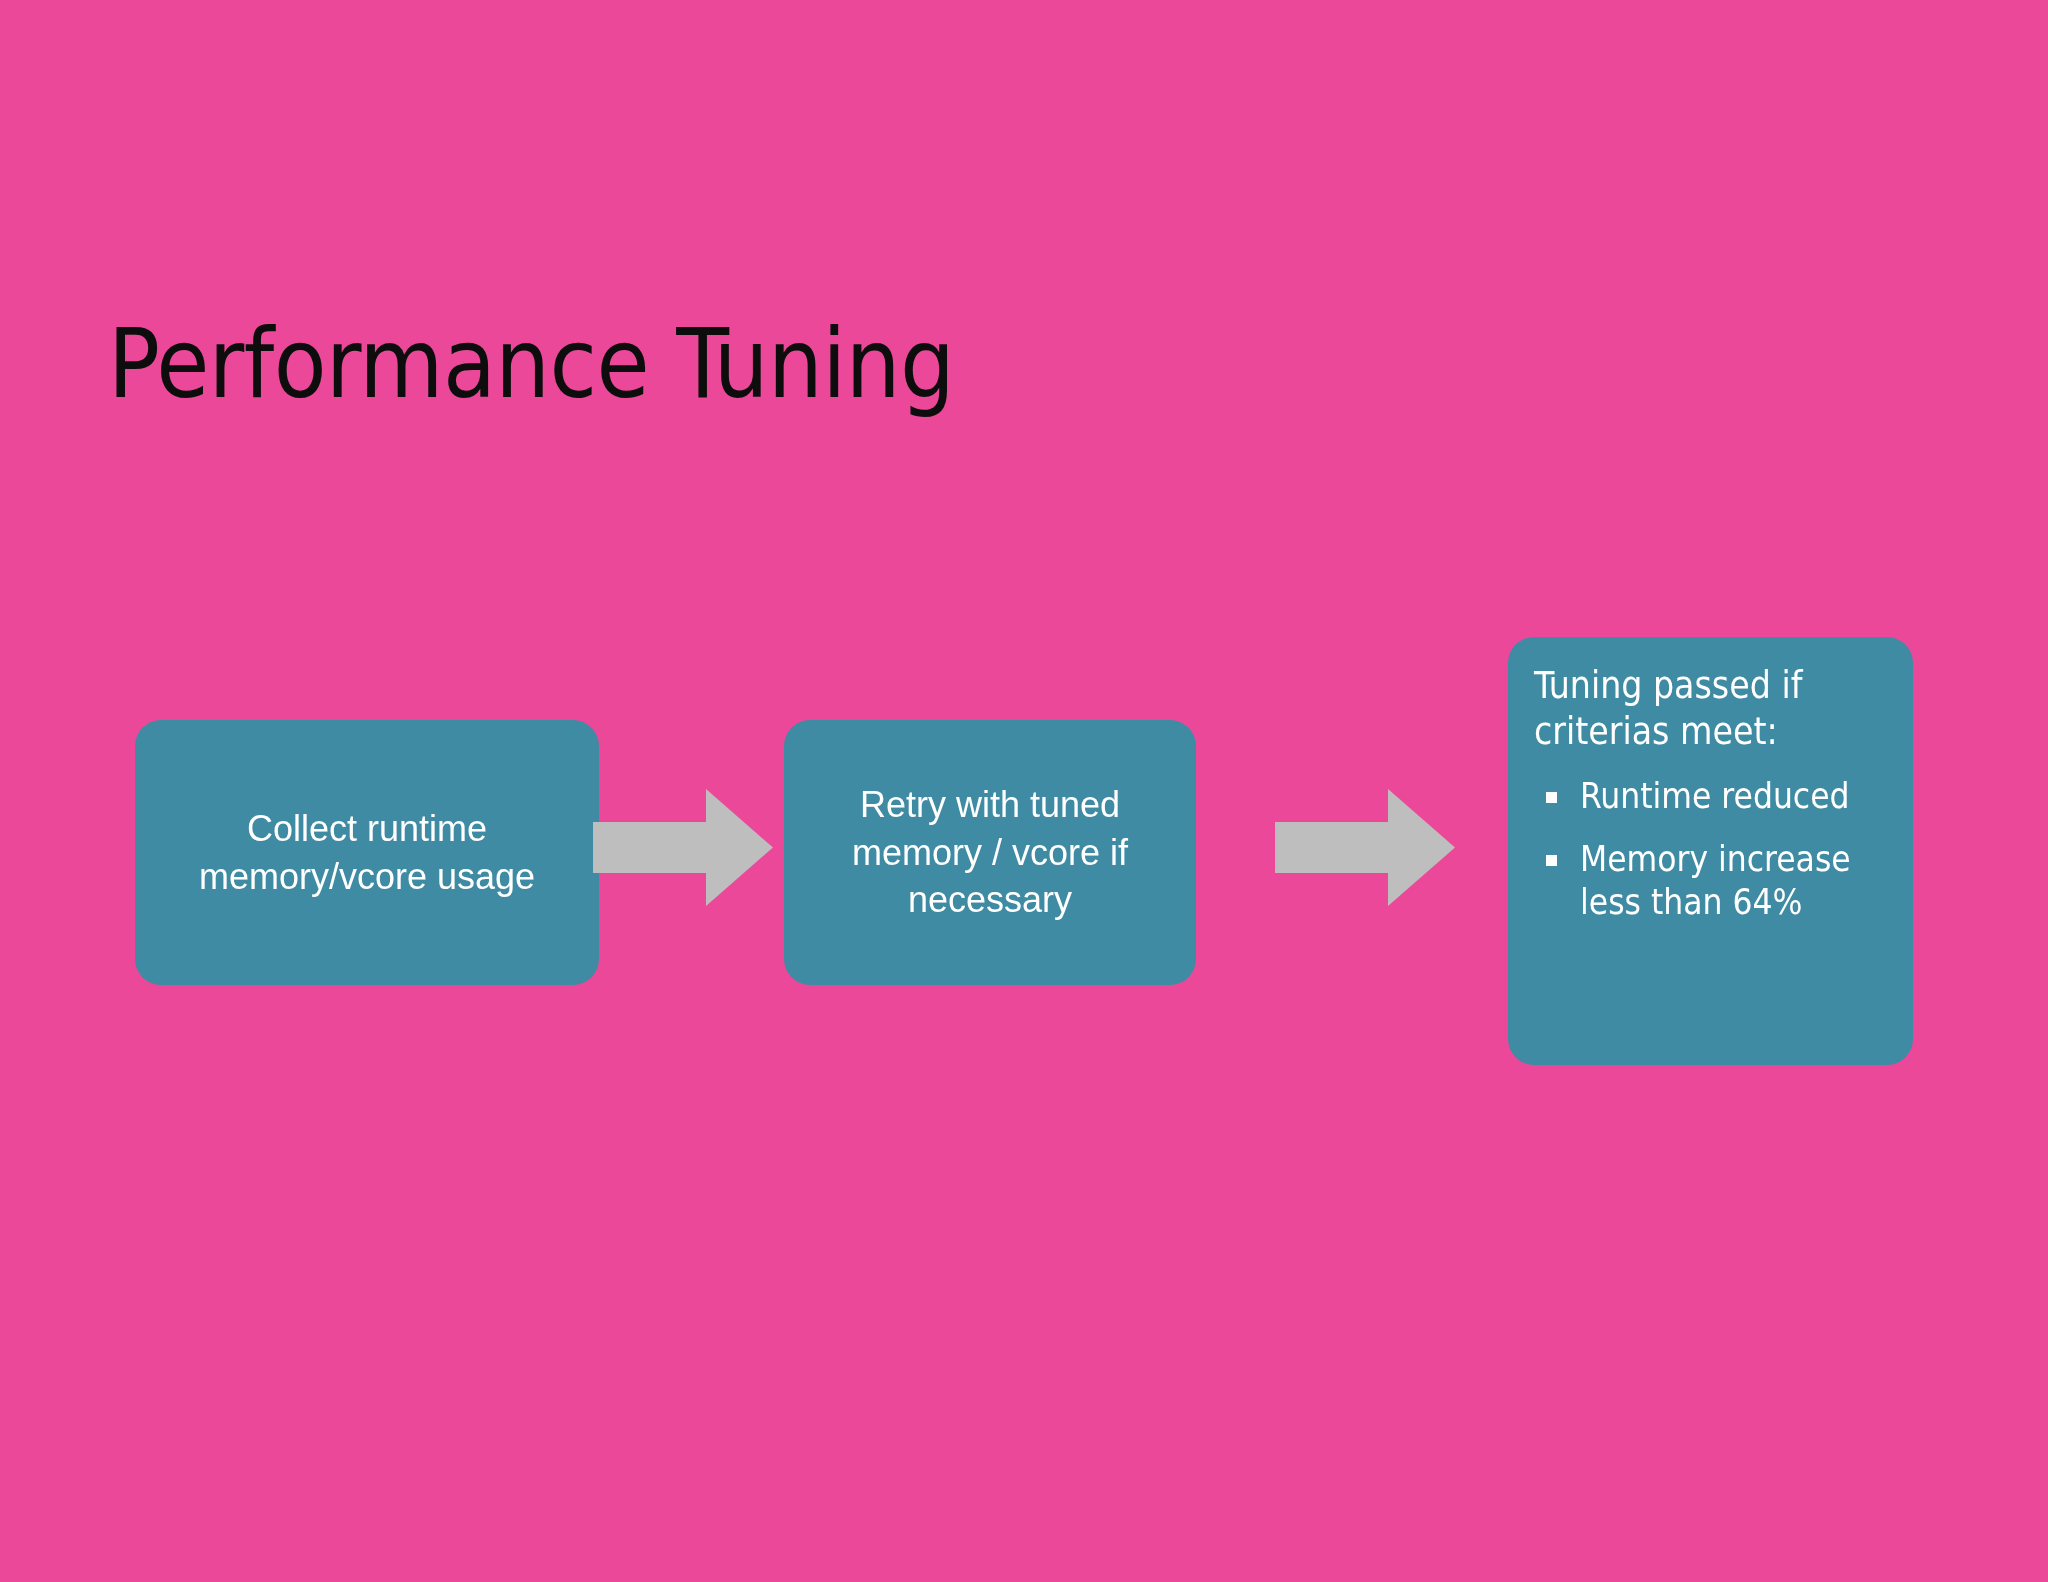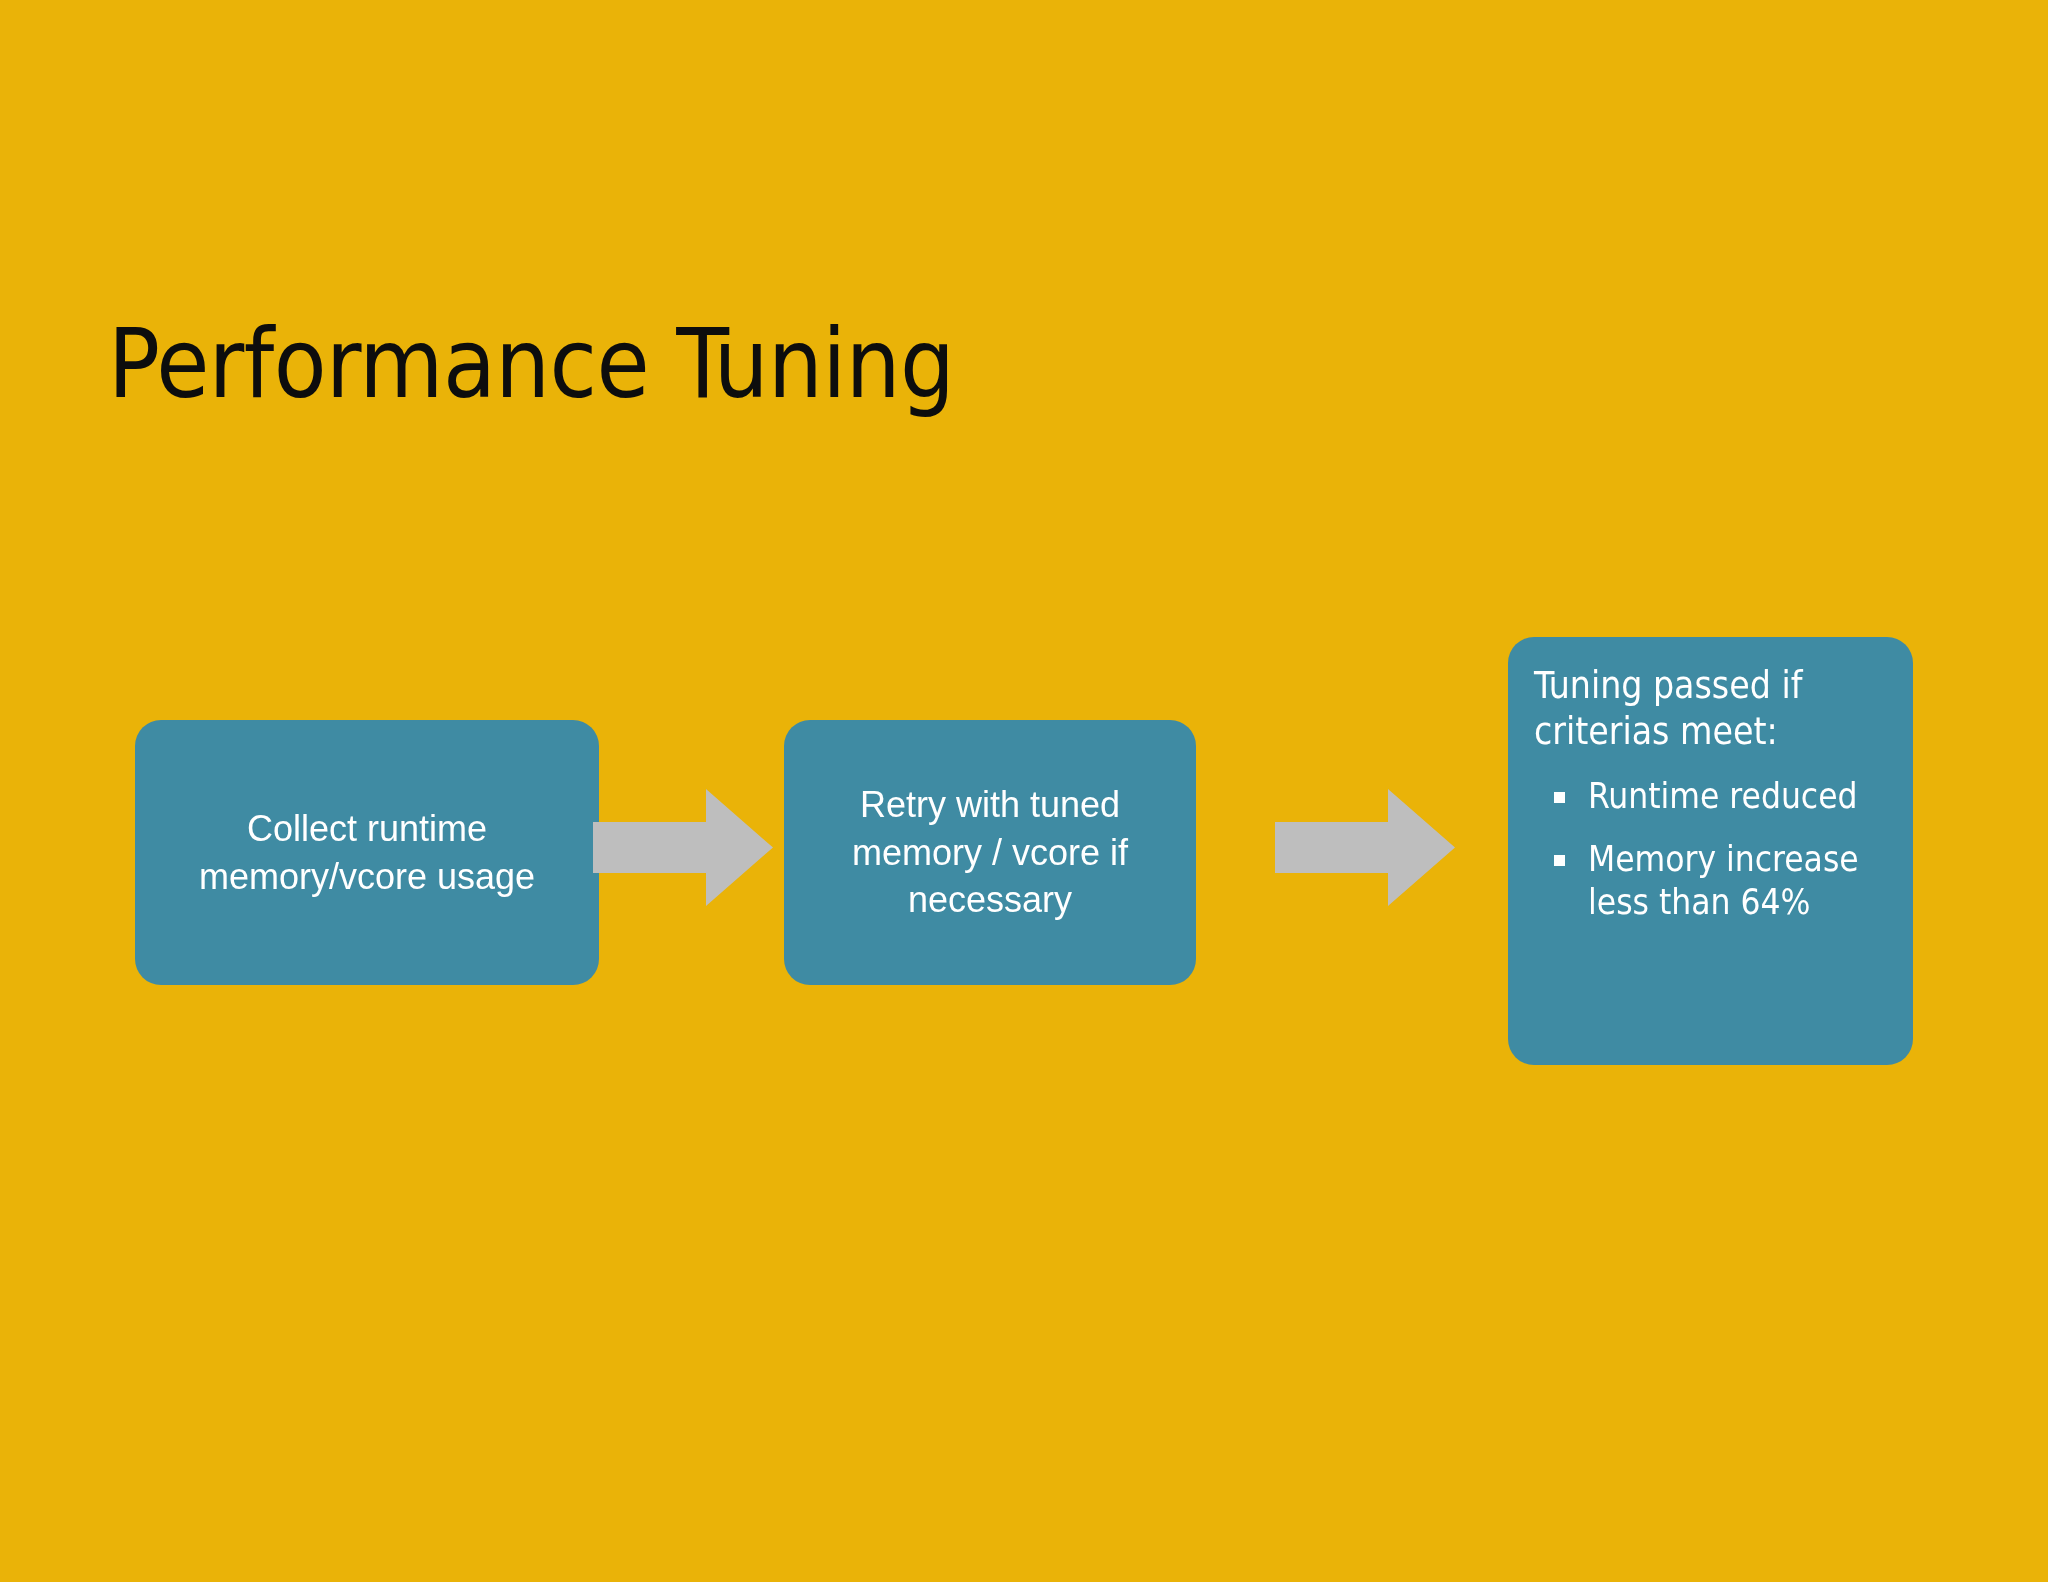--- a/index.html
+++ b/index.html
@@ -9,21 +9,21 @@
     background: #ffffff;
   }
   body {
     font-family: "Liberation Sans", sans-serif;
     -webkit-font-smoothing: antialiased;
   }
   #slide {
     position: relative;
     width: 2048px;
     height: 1582px;
-    background: #eab308;
+    background: #ec4899;
     overflow: hidden;
   }
 
   
   #slide-title {
     position: absolute;
     left: 108px;
     top: 312px;
     width: 1500px;
     font-family: "DejaVu Sans Condensed", "Liberation Sans Narrow", "Liberation Sans", sans-serif;
@@ -85,21 +85,21 @@
     font-stretch: condensed;
     font-size: 37px;
     font-weight: 400;
     line-height: 1.24;
     color: #ffffff;
     margin: 0 0 20px 0;
     padding-left: 6px;
   }
   #criteria-list {
     list-style: none;
-    margin: 16px;
+    margin: 8px;
     padding: 0;
   }
   #criteria-list li {
     position: relative;
     padding-left: 44px;
     margin-bottom: 21px;
     font-family: "DejaVu Sans Condensed", "Liberation Sans Narrow", "Liberation Sans", sans-serif;
     font-stretch: condensed;
     font-size: 35px;
     font-weight: 400;

